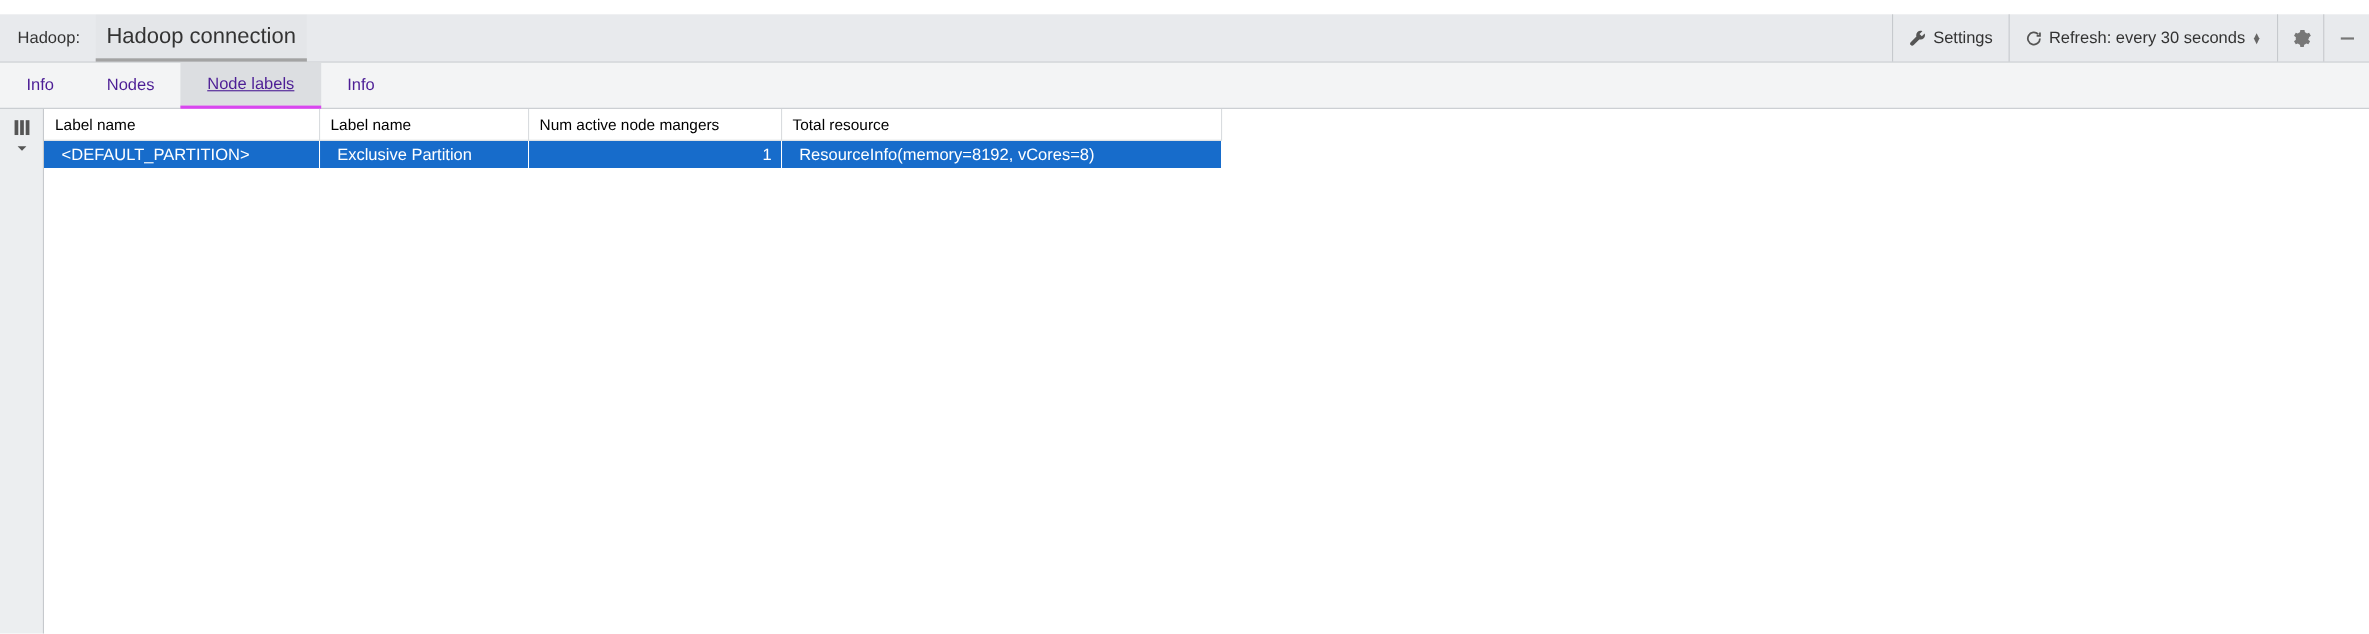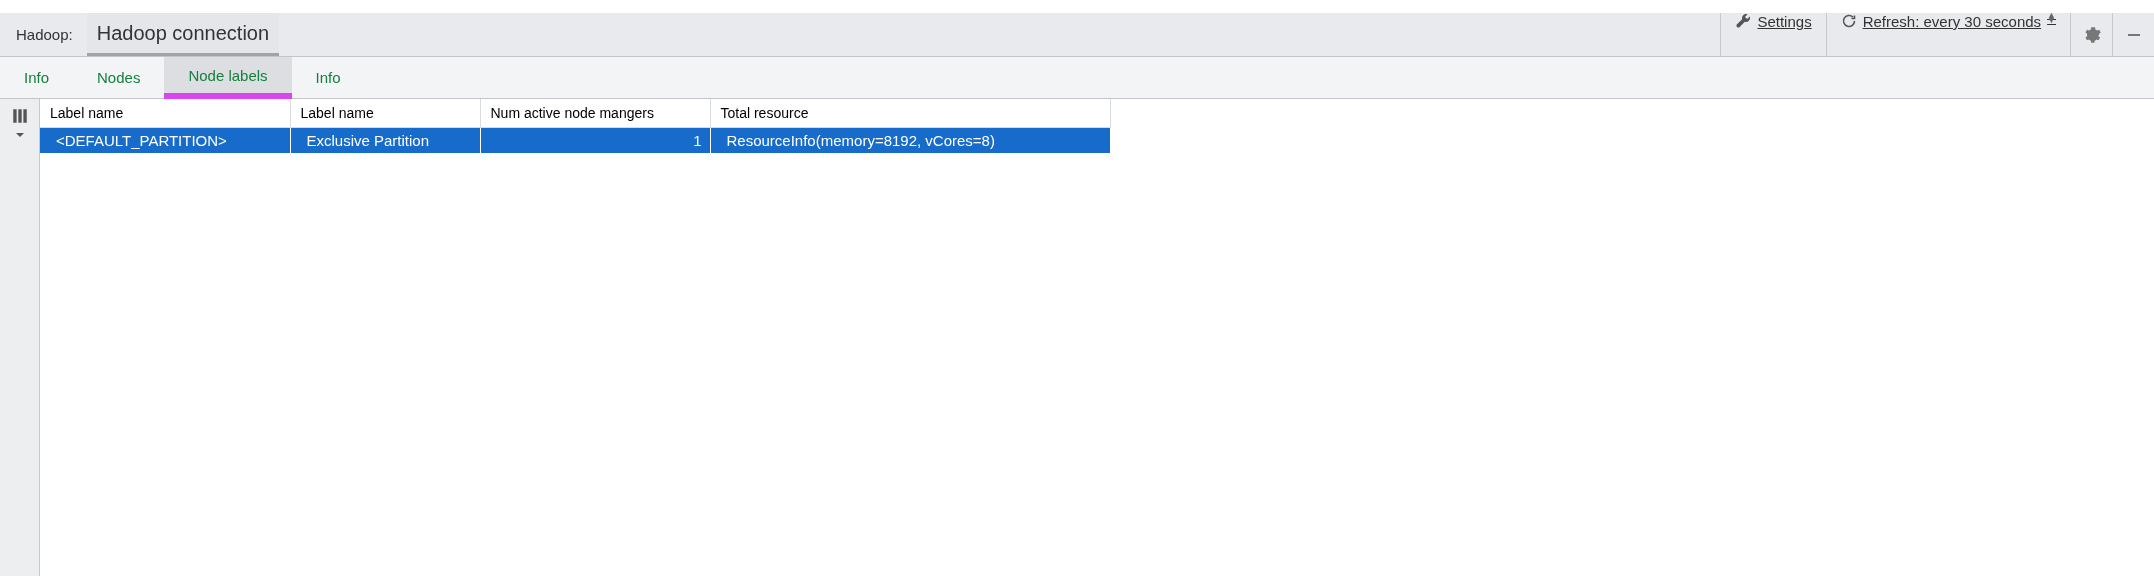--- a/index.html
+++ b/index.html
@@ -45,27 +45,27 @@
       border-bottom: 3px solid #a3a3a3;
       background: rgba(0,0,0,0.015);
     }
     .header-right {
       display: flex;
       align-items: center;
       height: 100%;
     }
     .header-btn {
       display: flex;
+      align-items: center;
       height: 100%;
       padding: 0 14px;
       border-left: 1px solid #c6c9cd;
       cursor: pointer;
       font-size: 15px;
       color: #333;
-      text-decoration: underline;
     }
     .header-btn svg {
       margin-right: 6px;
     }
     .updown {
       display:inline-flex;
       flex-direction: column;
       margin-left: 6px;
       line-height: 5px;
       font-size: 9px;
@@ -85,27 +85,28 @@
       align-items: stretch;
       height: 42px;
       background: #f3f4f5;
       border-bottom: 1px solid #c2c6ca;
     }
     .tab {
       display: flex;
       align-items: center;
       padding: 0 24px;
       font-size: 15px;
-      color: #15803d;
+      color: #4c1d95;
       cursor: pointer;
     }
     .tab.active {
       background: #dcdee1;
-      border-bottom: 6px solid #d946ef;
+      border-bottom: 3px solid #d946ef;
       margin-bottom: -1px;
+      text-decoration: underline;
     }
     .content-area {
       display: flex;
       height: calc(576px - 44px - 42px);
       position: relative;
     }
     .gutter {
       width: 40px;
       background: #eceef0;
       border-right: 1px solid #c6c9cd;

